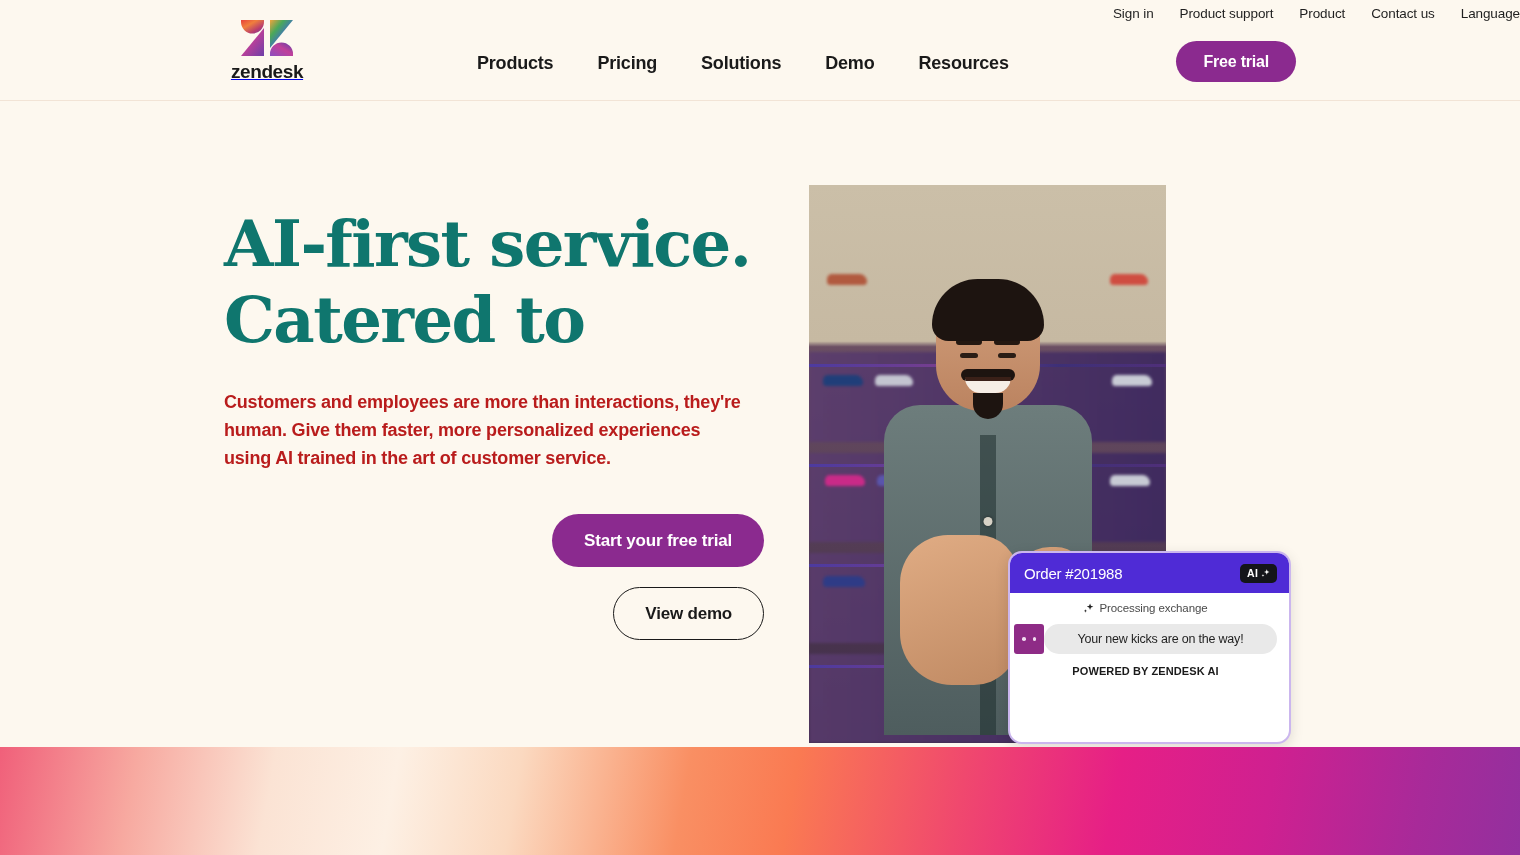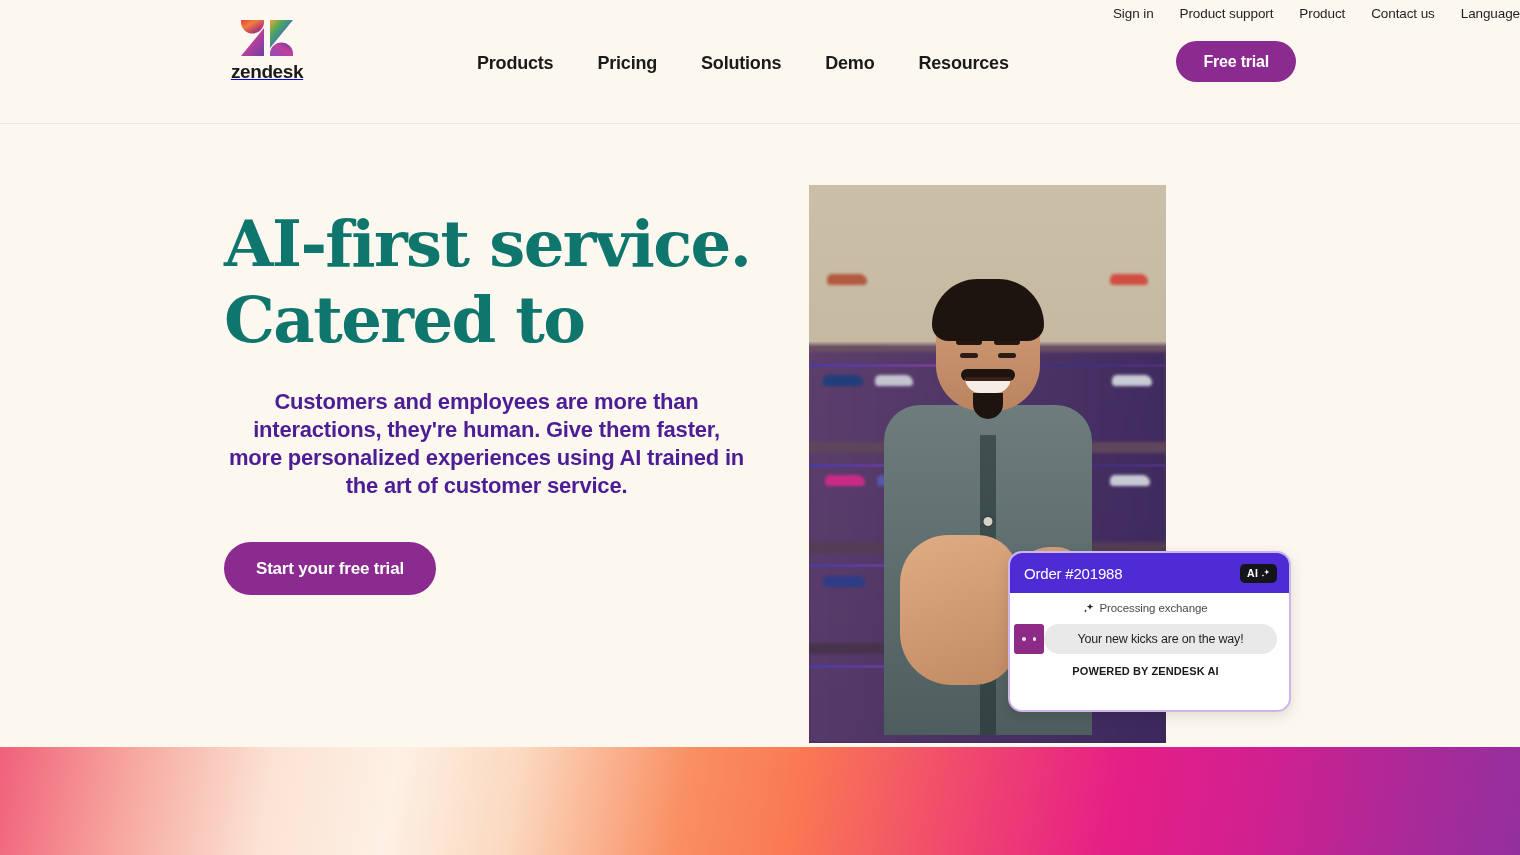--- a/index.html
+++ b/index.html
@@ -18,21 +18,21 @@
     display:flex; justify-content:flex-end; align-items:center;
     gap:26px;
   }
   .utility-link {
     font-size:13.5px; color:#1f1f1f; text-decoration:none;
     white-space:nowrap; letter-spacing:-0.1px;
   }
 
   
   .header {
-    position:absolute; top:0; left:0; width:1520px; height:124px;
+    position:absolute; top:0; left:0; width:1520px; height:101px;
     border-bottom:1px solid #f2e4d6;
   }
   .logo-block {
     position:absolute; left:224px; top:16px;
     width:86px; display:flex; flex-direction:column; align-items:center;
   }
   .logo-mark { width:56px; height:44px; display:block; }
   .logo-word {
     font-size:19px; font-weight:700; color:#1a1a1a;
     letter-spacing:-0.4px; margin-top:1px;
@@ -62,24 +62,24 @@
   .hero { position:absolute; top:101px; left:0; width:1520px; height:646px; }
 
   .hero-copy { position:absolute; left:224px; top:105px; width:540px; }
   .hero-title {
     font-family:"DejaVu Serif", serif;
     font-size:64px; line-height:76px; font-weight:700;
     color:#0f766e; letter-spacing:-1.6px;
   }
   .hero-sub {
     margin-top:30px; width:525px;
-    font-size:22px; line-height:28px; font-weight:700;
-    color:#4c1d95; letter-spacing:-0.2px;text-align:center;
-  }
-  .hero-ctas { margin-top:42px; display:flex; gap:20px; align-items:flex-end; }
+    font-size:18px; line-height:28px; font-weight:700;
+    color:#b91c1c; letter-spacing:-0.2px;
+  }
+  .hero-ctas { margin-top:42px; display:flex; gap:20px; align-items:flex-end;flex-direction:column; }
   .btn-primary {
     height:53px; padding:0 32px;
     background:#8b2a8f; color:#fff;
     border:none; border-radius:30px;
     font-family:"Liberation Sans", sans-serif;
     font-size:17px; font-weight:700; letter-spacing:-0.2px;
     cursor:pointer; display:flex; align-items:center;
   }
   .btn-secondary {
     height:53px; padding:0 31px;
@@ -172,21 +172,21 @@
   }
   .p-hand2 {
     position:absolute; right:2px; top:262px;
     width:74px; height:96px; border-radius:38px 30px 34px 38px;
     background:linear-gradient(160deg,#d9a47c,#b8825c);
   }
 
   
   .ai-card {
     position:absolute; left:1008px; top:450px;
-    width:283px; height:161px;
+    width:283px; height:193px;
     background:#ffffff;
     border:2px solid #cbb6ee;
     border-radius:14px;
     overflow:hidden;
     box-shadow:0 4px 14px rgba(0,0,0,.12);
   }
   .ai-card-header {
     height:40px; background:#4f2bd6;
     display:flex; align-items:center; justify-content:space-between;
     padding:0 12px 0 14px;
@@ -304,20 +304,21 @@
 <section class="hero">
 
   <div class="hero-copy">
     <h1 class="hero-title">
       <span>AI-first service.</span><br>
       <span>Catered to</span><br>
     </h1>
     <p class="hero-sub">Customers and employees are more than interactions, they're human. Give them faster, more personalized experiences using AI trained in the art of customer service.</p>
     <div class="hero-ctas">
       <button class="btn-primary">Start your free trial</button>
+      <button class="btn-secondary">View demo</button>
     </div>
   </div>
 
   <div class="hero-media">
     <div class="hero-photo">
       <div class="photo-wall"></div>
       <div class="shelf-row" style="top:30%"></div>
       <div class="shelf-row" style="top:48%"></div>
       <div class="shelf-row" style="top:66%"></div>
       <div class="shelf-row" style="top:84%"></div>

